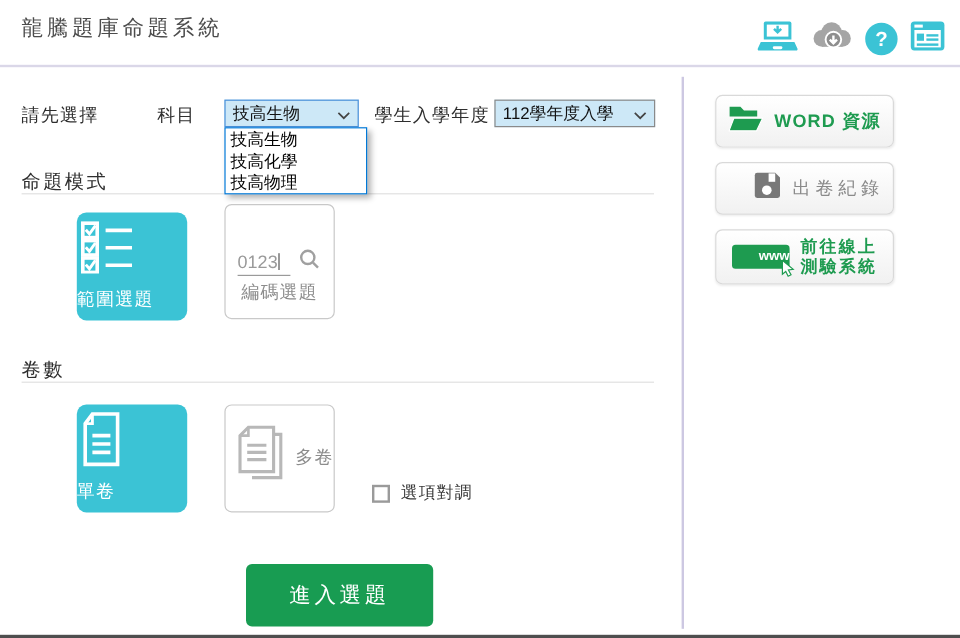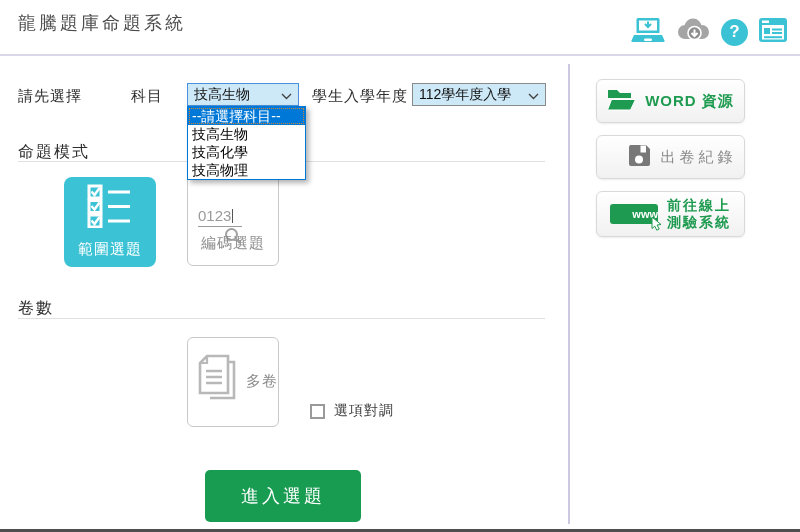--- a/index.html
+++ b/index.html
@@ -28,32 +28,32 @@
               border:1px solid #0078d7; box-shadow:3px 3px 5px rgba(0,0,0,.3); z-index:10; }
   .dropdown .opt { height:18px; line-height:18px; font-size:14px; color:#000; padding-left:4px; white-space:nowrap; }
   .dropdown .opt.hl { background:#0078d7; color:#fff; outline:1px dotted #cc8833; outline-offset:-2px; }
 
   
   .section-title { position:absolute; font-size:16px; color:#2e2e2e; letter-spacing:2px; }
   .section-line { position:absolute; left:18px; width:527px; height:1px; background:#e0e0e0; }
 
   
   .tile-active { position:absolute; width:92px; height:90px; background:#3bc3d5; border-radius:8px;
-                 display:flex; flex-direction:column; align-items:center; justify-content:flex-end;
+                 display:flex; flex-direction:column; align-items:flex-start; justify-content:flex-end;
                  padding-bottom:8px; cursor:pointer; }
   .tile-active .tile-label { color:#fff; font-size:15px; letter-spacing:1px; margin-top:6px; }
   .tile-plain { position:absolute; width:92px; height:90px; background:#fff; border:1px solid #c9c9c9;
                 border-radius:6px; display:flex; align-items:center;
                 justify-content:flex-end; padding-bottom:8px; cursor:pointer; }
   .tile-plain .tile-label { color:#8c8c8c; font-size:15px; letter-spacing:1px; margin-top:6px; }
   .tile-icon { flex:1; display:flex; align-items:center; justify-content:center; }
 
   .code-card { position:absolute; left:187px; top:170px; width:92px; height:96px; background:#fff;
                border:1px solid #c9c9c9; border-radius:6px; z-index:1; cursor:pointer; }
-  .code-row { position:absolute; left:10px; top:36px; display:flex; align-items:flex-end;flex-direction:column; }
+  .code-row { position:absolute; left:10px; top:36px; display:flex; align-items:flex-end; }
   .code-val { font-size:15px; color:#9a9a9a; border-bottom:1px solid #9a9a9a; width:44px; padding-bottom:2px; }
   .caret { display:inline-block; width:1px; height:14px; background:#555; margin-left:1px; vertical-align:-2px; }
   .code-label { position:absolute; left:0; right:0; bottom:12px; text-align:center; color:#8c8c8c; font-size:15px; letter-spacing:1px; }
 
   
   .chk-row { position:absolute; left:310px; top:402px; display:flex; align-items:center; gap:9px; cursor:pointer; }
   .chk-box { width:15px; height:15px; border:2px solid #9a9a9a; background:#fff; }
   .chk-label { font-size:14px; color:#3a3a3a; letter-spacing:1px; }
 
   
@@ -129,21 +129,20 @@
   <div class="sel sel-subject">
     <span class="sel-text">技高生物</span>
     <span>
       <svg width="11" height="7" viewBox="0 0 11 7">
           <path d="M1 1 l4.5 4.5 L10 1" stroke="#444" stroke-width="1.4" fill="none"></path>
         </svg>
     </span>
   </div>
 
   <div class="dropdown">
-    <div class="opt hl">--請選擇科目--</div>
     <div class="opt">技高生物</div>
     <div class="opt">技高化學</div>
     <div class="opt">技高物理</div>
   </div>
 
   <span class="lbl" style="left:312px; top:87px;">學生入學年度</span>
 
   <div class="sel sel-year">
     <span class="sel-text">112學年度入學</span>
     <span>
@@ -184,20 +183,30 @@
           <path d="M11.8 11.8 L16 16" stroke="#a0a0a0" stroke-width="2"></path>
         </svg>
       </span>
     </div>
     <div class="code-label">編碼選題</div>
   </div>
 
   <div class="section-title" style="left:18px; top:298px;">卷數</div>
   <div class="section-line" style="top:318px;"></div>
 
+  <div class="tile-active" style="left:64px; top:337px;">
+    <span class="tile-icon">
+      <svg width="40" height="48" viewBox="0 0 40 48">
+        <path d="M13 3 H34 V45 H7 V11 L13 3 z" fill="none" stroke="#fff" stroke-width="3"></path>
+        <path d="M13 3 V11 H7" fill="none" stroke="#fff" stroke-width="2.4"></path>
+        <path d="M13 21 h15 M13 28 h15 M13 35 h15" stroke="#fff" stroke-width="3"></path>
+      </svg>
+    </span>
+    <span class="tile-label">單卷</span>
+  </div>
 
   <div class="tile-plain" style="left:187px; top:337px;">
     <span class="tile-icon">
       <svg width="46" height="48" viewBox="0 0 46 48">
         <path d="M20 8 H40 V44 H16" fill="none" stroke="#b8b8b8" stroke-width="2.6"></path>
         <path d="M13 2 H34 V39 H6 V9 L13 2 z" fill="#fff" stroke="#b8b8b8" stroke-width="2.6"></path>
         <path d="M13 2 V9 H6" fill="none" stroke="#b8b8b8" stroke-width="2.2"></path>
         <path d="M12 17 h16 M12 23 h16 M12 29 h16" stroke="#b8b8b8" stroke-width="2.6"></path>
       </svg>
     </span>

